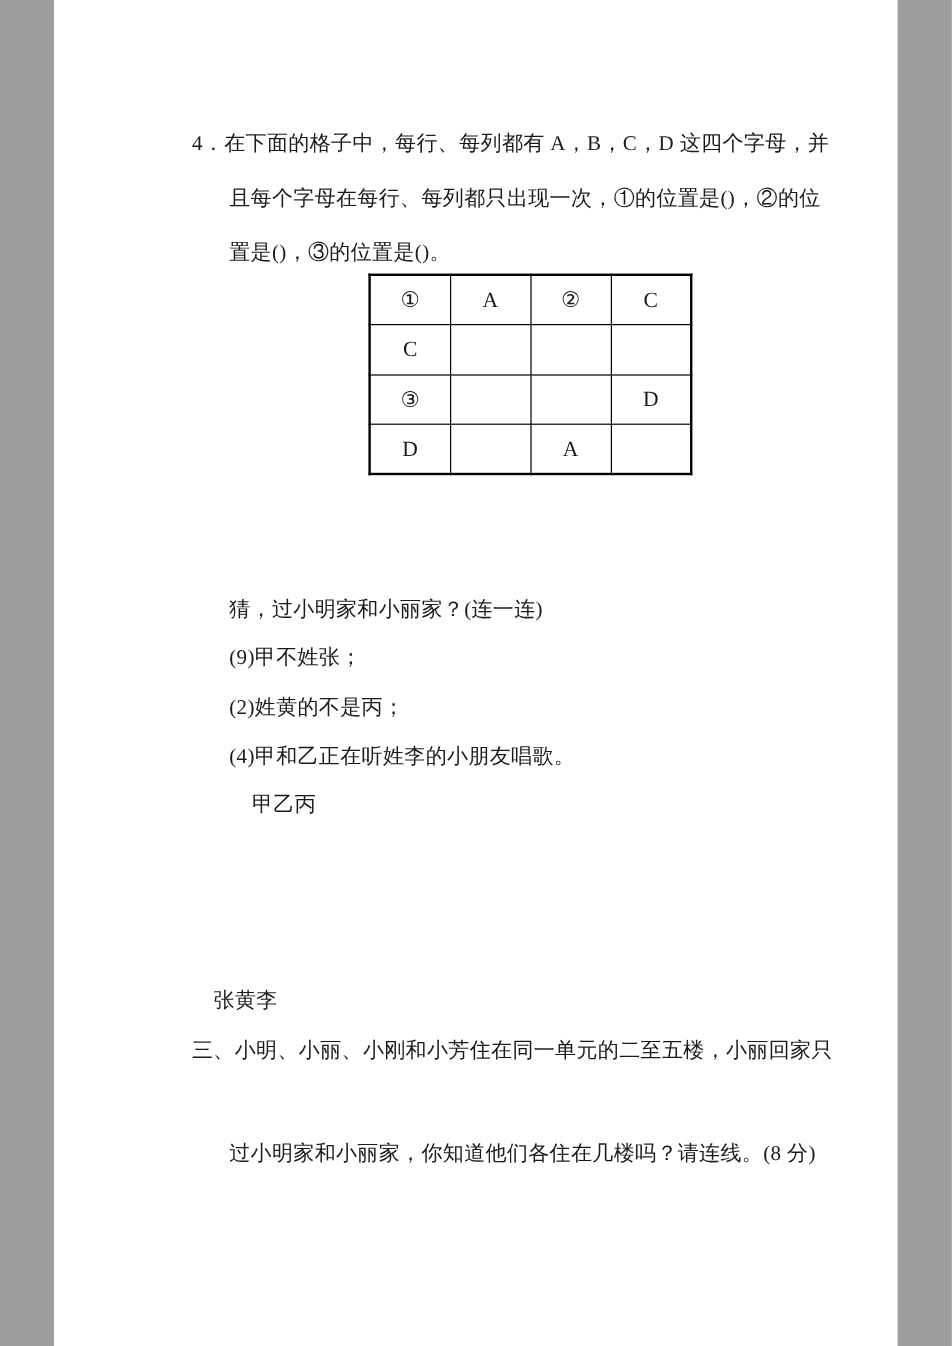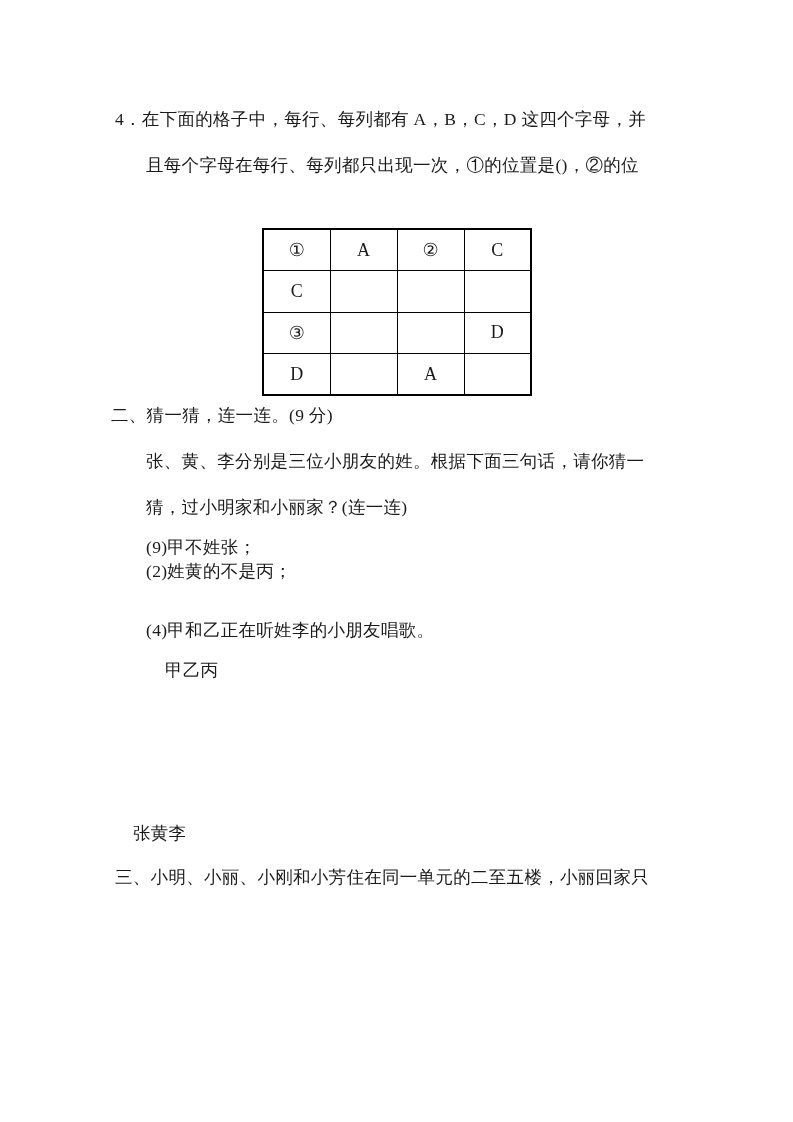--- a/index.html
+++ b/index.html
@@ -1,19 +1,19 @@
 <!DOCTYPE html>
 <html><head>
 <meta charset="utf-8">
 <style>
   * { margin: 0; padding: 0; box-sizing: border-box; }
   html, body { background: #9e9e9e; }
   .page {
     position: relative;
-    width: 793px;
+    width: 703px;
     height: 1122px;
     margin: 0 auto;
     background: #ffffff;
     font-family: "Liberation Serif", "DejaVu Serif", serif;
     color: #000000;
     overflow: hidden;
   }
   .line {
     position: absolute;
     font-size: 17.5px;
@@ -49,20 +49,21 @@
     height: 130px;
   }
 </style>
 </head>
 <body>
 
 <div class="page">
 
   <div class="line" style="left:115px; top:108px;">4．在下面的格子中，每行、每列都有 A，B，C，D 这四个字母，并</div>
   <div class="line" style="left:146px; top:154px;">且每个字母在每行、每列都只出现一次，①的位置是()，②的位</div>
+  <div class="line" style="left:146px; top:199px;">置是()，③的位置是()。</div>
 
   <table class="grid-table">
     <tbody>
         <tr>
       <td>①</td>
       <td>A</td>
       <td>②</td>
       <td>C</td>
     </tr>
     <tr>
@@ -79,26 +80,25 @@
     </tr>
     <tr>
       <td>D</td>
       <td></td>
       <td>A</td>
       <td></td>
     </tr>
   </tbody>
     </table>
 
-  <div class="line" style="left:111px; top:404px;">二、猜一猜，连一连。(9 分)</div>
-  <div class="line" style="left:146px; top:450px;">张、黄、李分别是三位小朋友的姓。根据下面三句话，请你猜一</div>
   <div class="line" style="left:146px; top:496px;">猜，过小明家和小丽家？(连一连)</div>
   <div class="line" style="left:146px; top:536px;">(9)甲不姓张；</div>
-  <div class="line" style="left:146px; top:560px;">(2)姓黄的不是丙；</div>
+  <div class="line" style="left:146px; top:578px;">(2)姓黄的不是丙；</div>
   <div class="line" style="left:146px; top:619px;">(4)甲和乙正在听姓李的小朋友唱歌。</div>
 
   <div class="line" style="left:145px; top:659px;margin-left:20px;">甲乙丙</div>
   <div class="answer-gap"></div>
   <div class="line" style="left:133px; top:822px;">张黄李</div>
 
-  <div class="line" style="left:115px; top:866px;">三、小明、小丽、小刚和小芳住在同一单元的二至五楼，小丽回家只</div>
+  <div class="line" style="left:115px; top:866px;font-family:Liberation Mono, monospace;">三、小明、小丽、小刚和小芳住在同一单元的二至五楼，小丽回家只</div>
+  <div class="line" style="left:146px; top:950px;">过小明家和小丽家，你知道他们各住在几楼吗？请连线。(8 分)</div>
 
 </div>
 
 </body></html>

